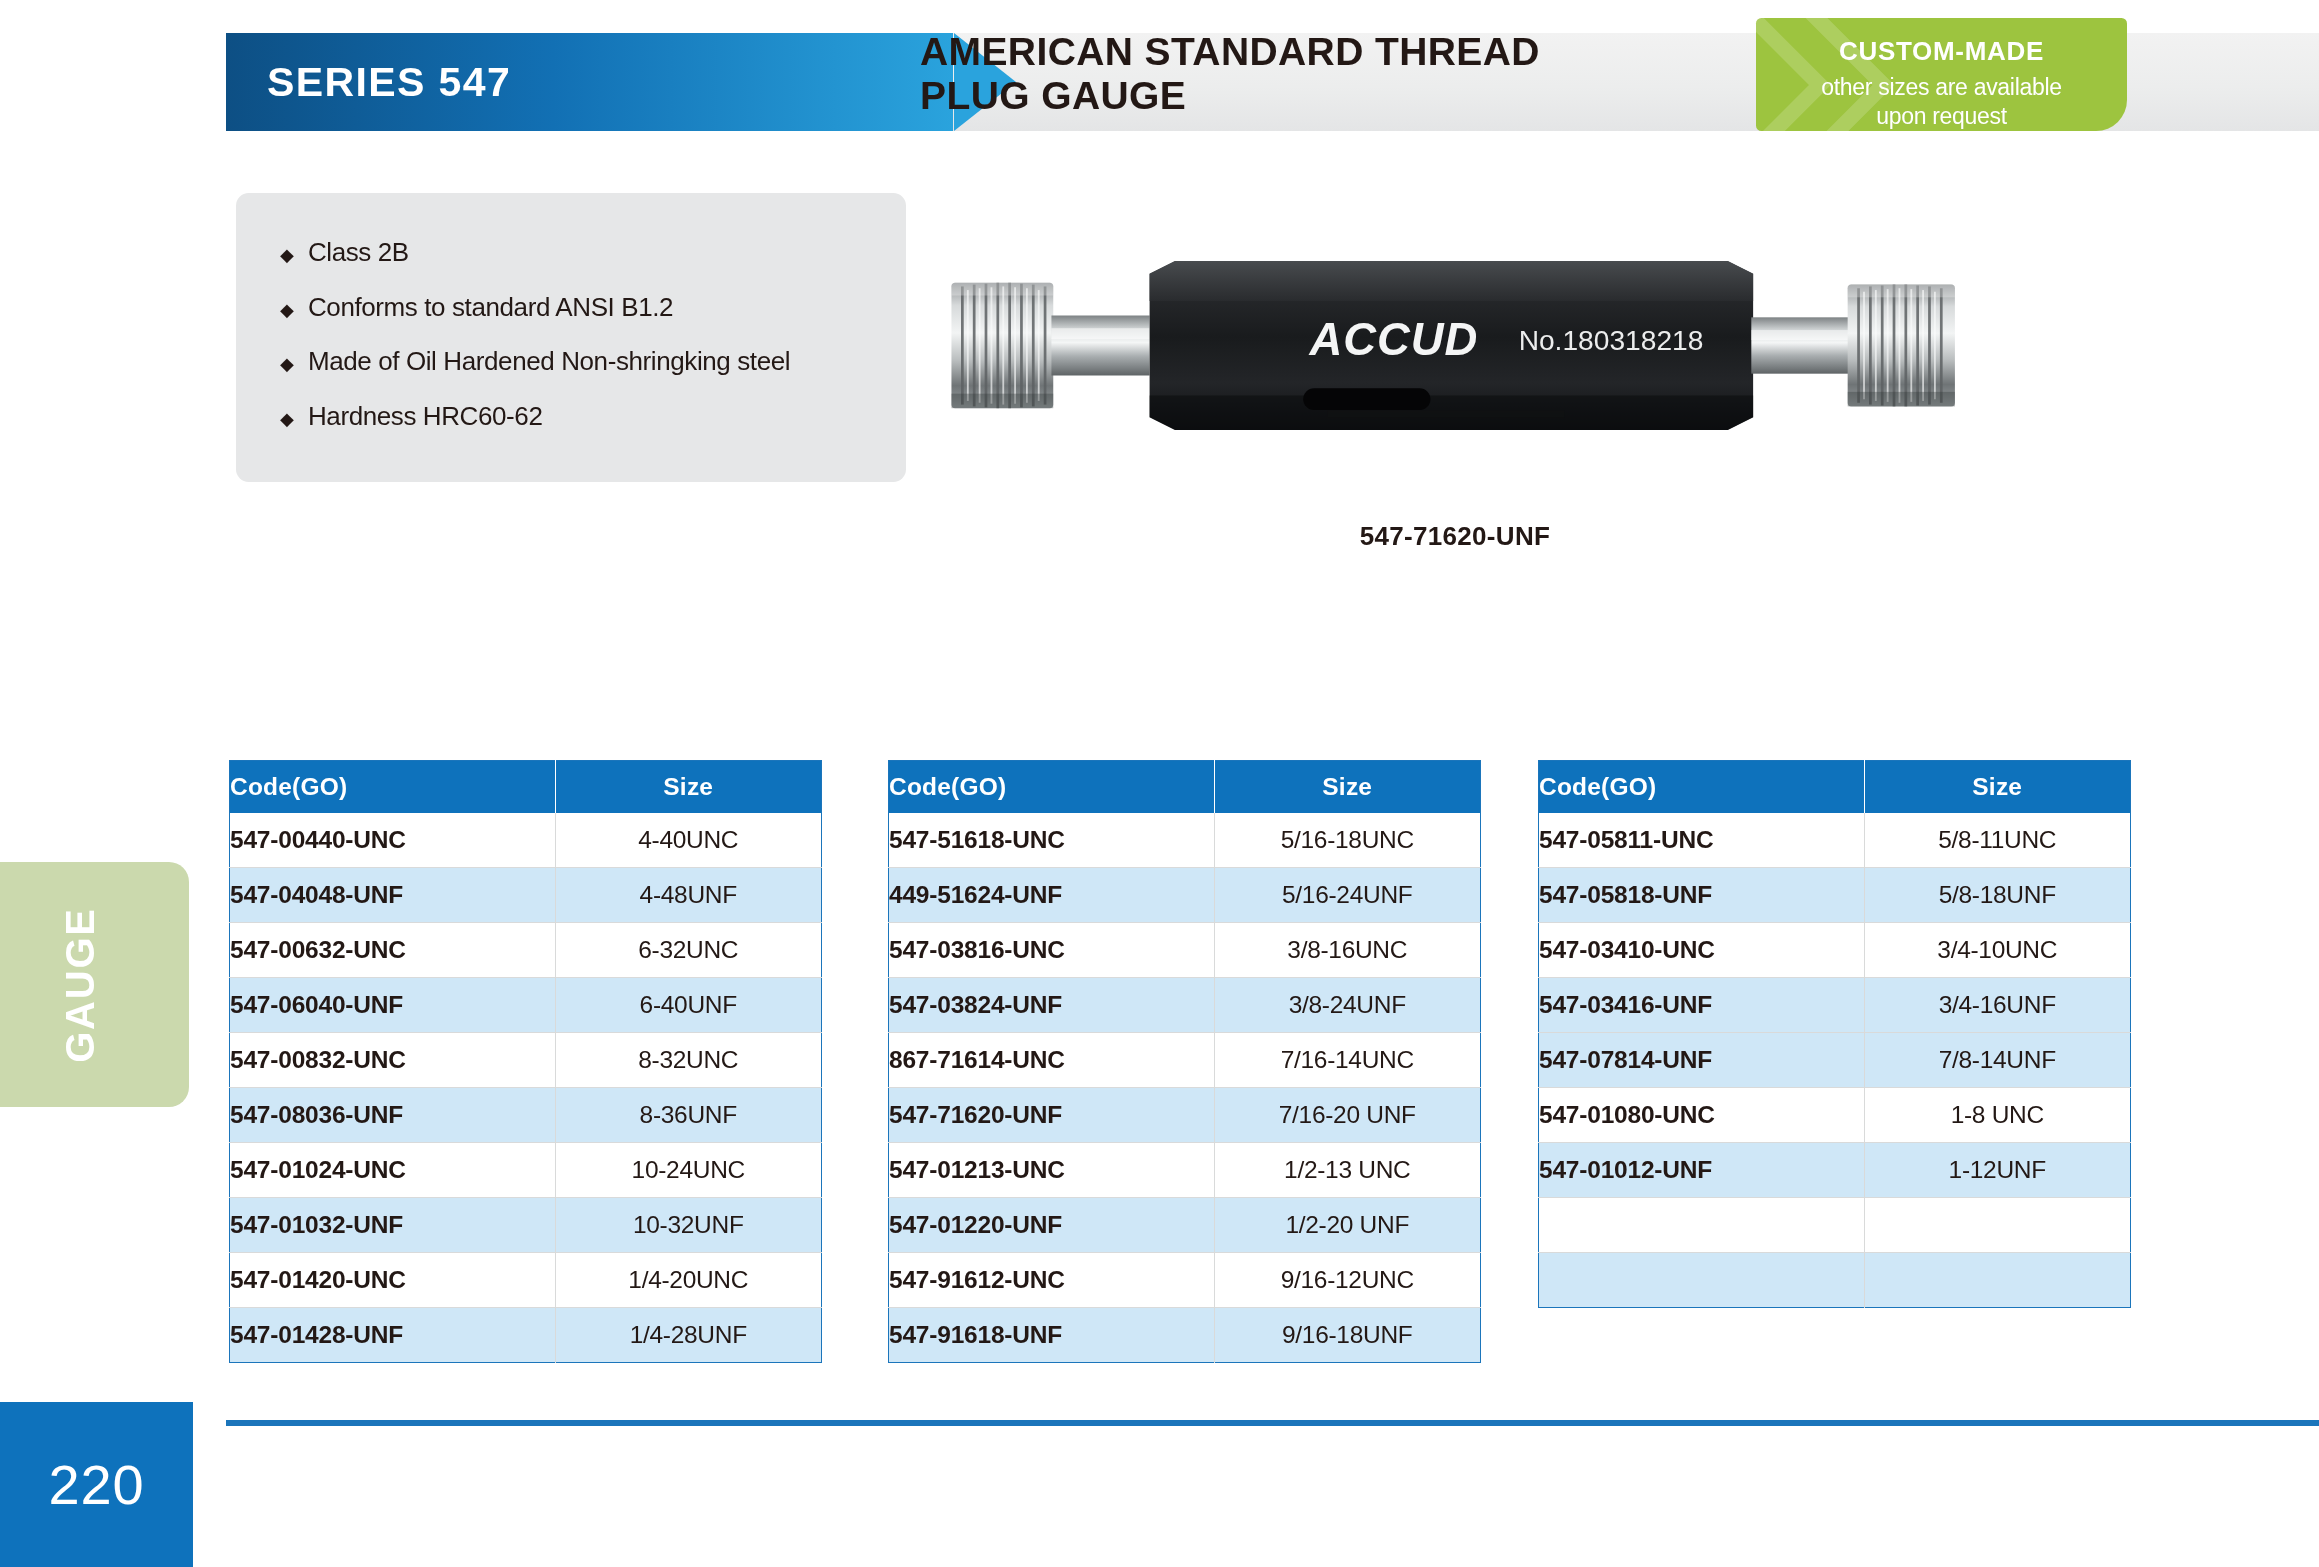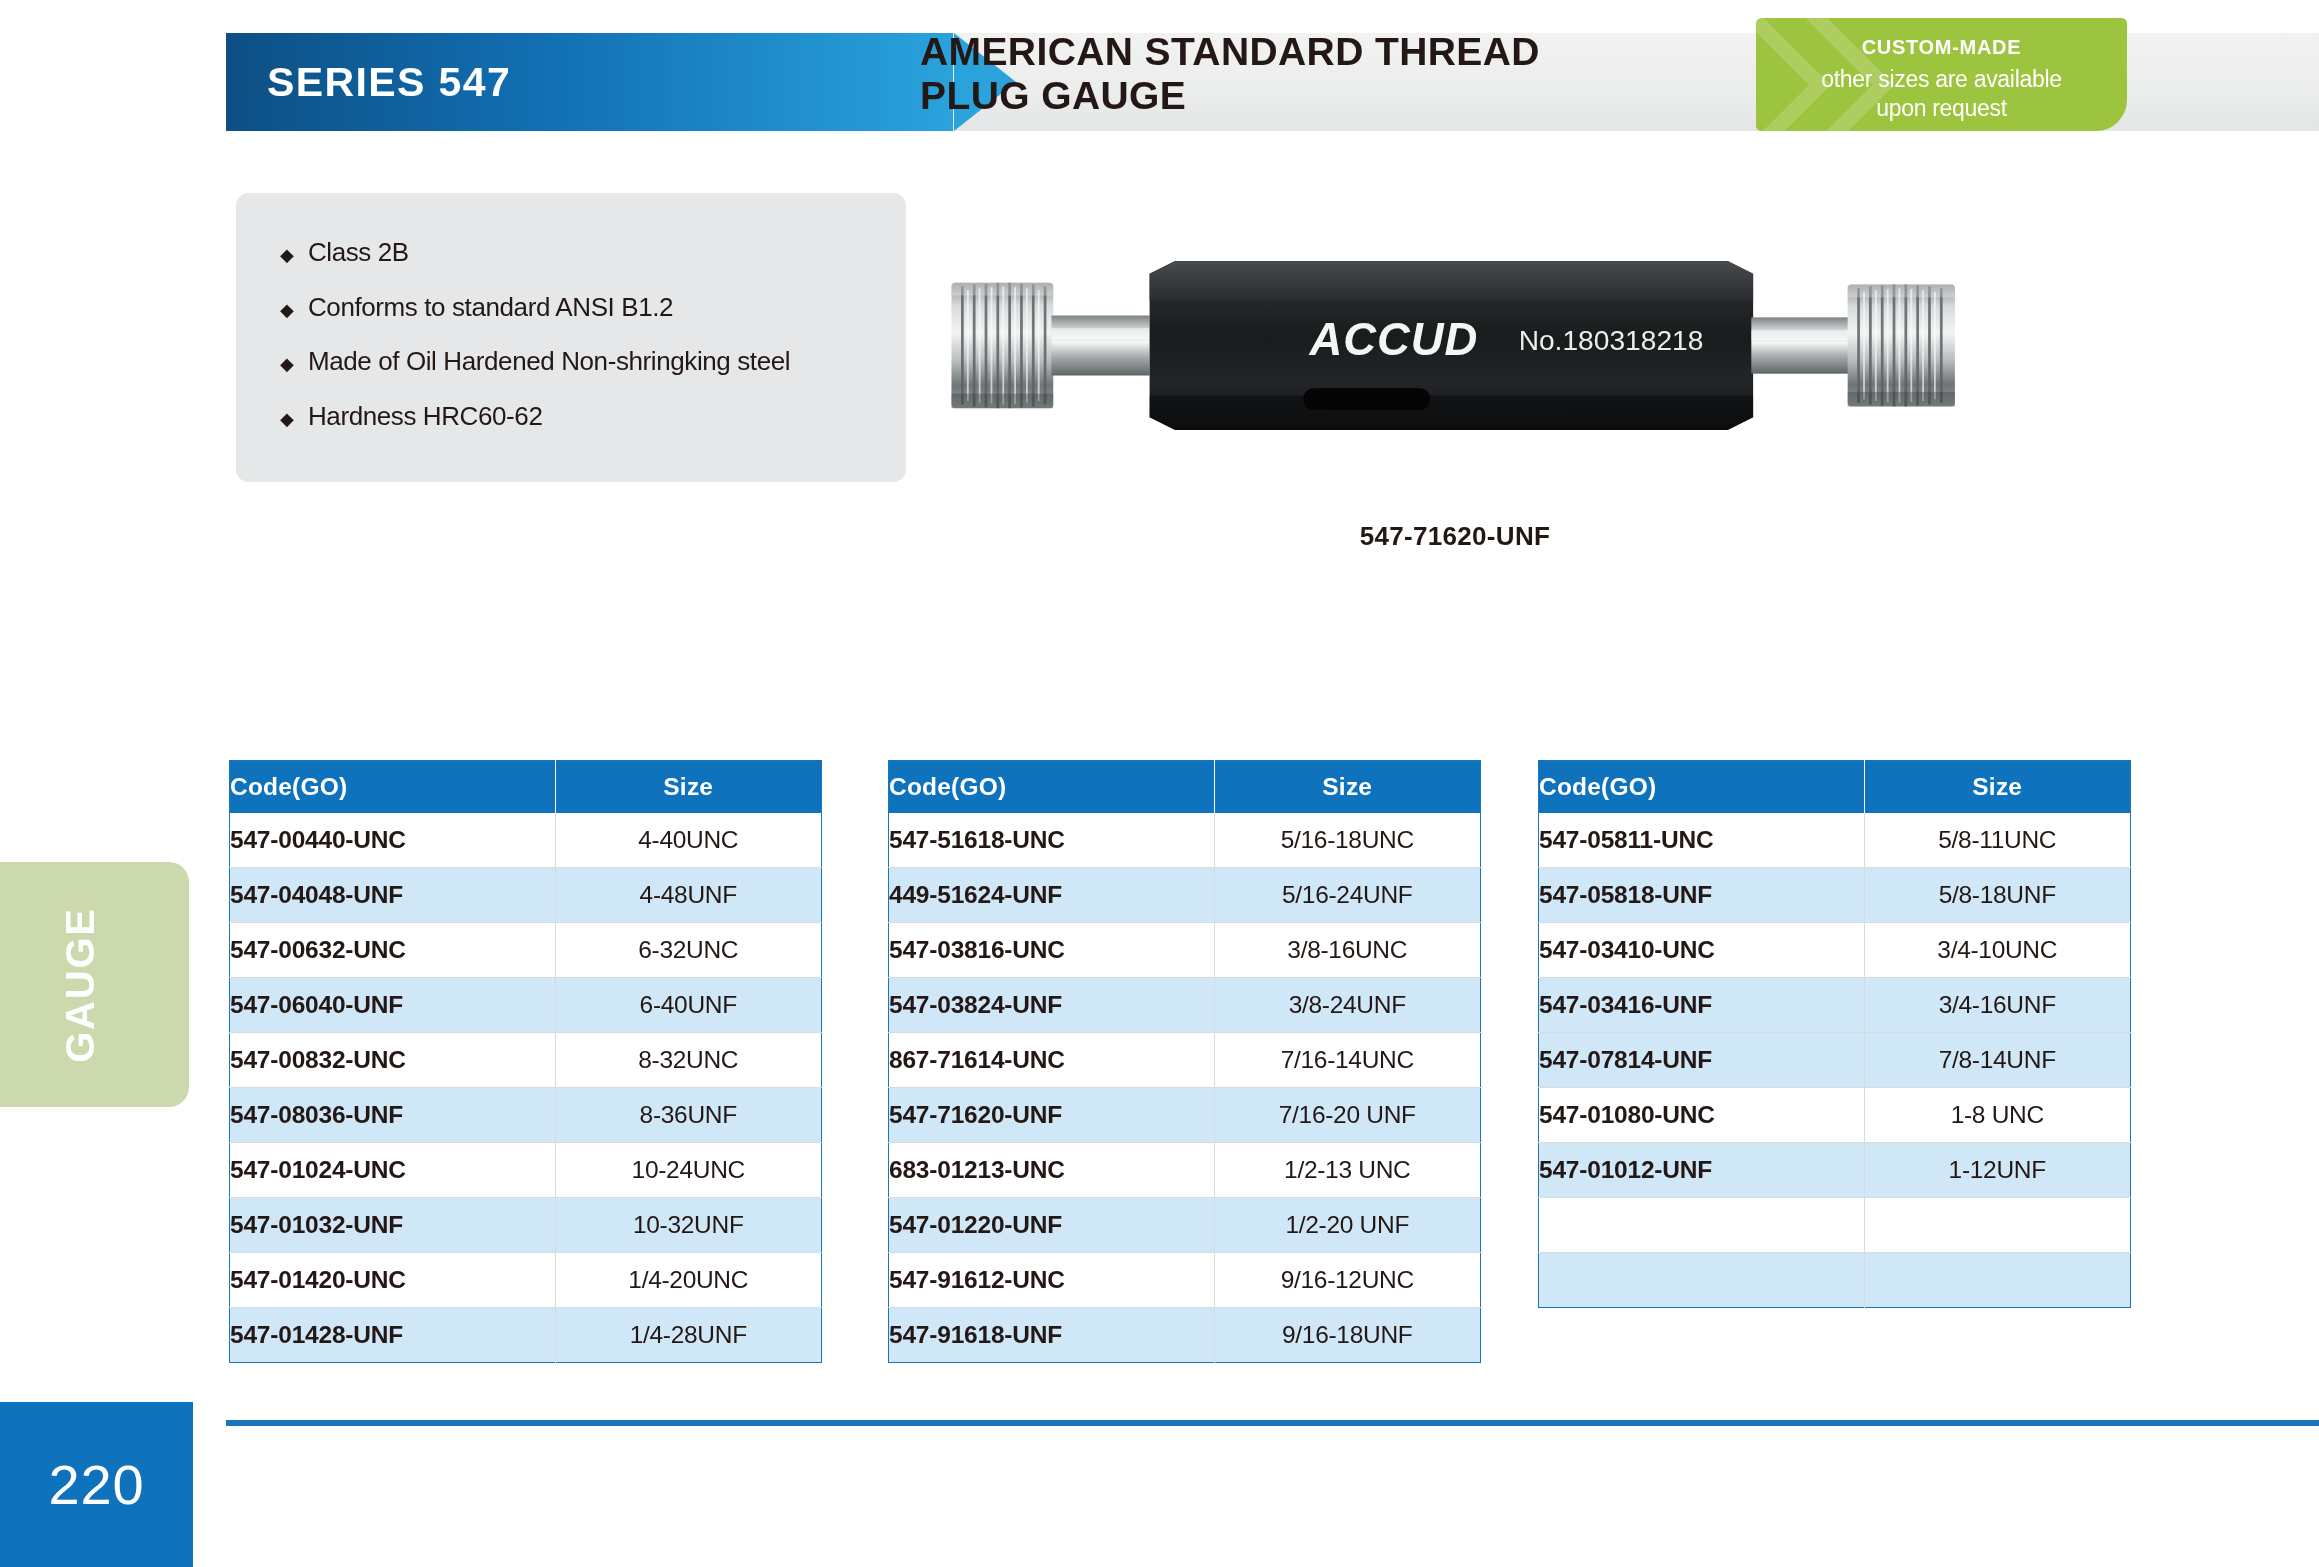--- a/index.html
+++ b/index.html
@@ -81,21 +81,21 @@
     position: absolute;
     left: -27px;
     top: -23.6px;
     width: 209px;
     height: 182px;
     opacity: 0.17;
   }
   #badge-title {
     position: relative;
     margin-top: 18px;
-    font-size: 20px;
+    font-size: 26px;
     font-weight: bold;
     letter-spacing: 0.7px;
   }
   #badge-sub {
     position: relative;
     margin-top: 6.4px;
     font-size: 23px;
     line-height: 1.25;
     letter-spacing: -0.3px;
   }
@@ -478,21 +478,21 @@
       </tr>
       <tr class="row-odd">
         <td class="td-code">867-71614-UNC</td>
         <td class="td-size">7/16-14UNC</td>
       </tr>
       <tr class="row-even">
         <td class="td-code">547-71620-UNF</td>
         <td class="td-size">7/16-20 UNF</td>
       </tr>
       <tr class="row-odd">
-        <td class="td-code">683-01213-UNC</td>
+        <td class="td-code">547-01213-UNC</td>
         <td class="td-size">1/2-13 UNC</td>
       </tr>
       <tr class="row-even">
         <td class="td-code">547-01220-UNF</td>
         <td class="td-size">1/2-20 UNF</td>
       </tr>
       <tr class="row-odd">
         <td class="td-code">547-91612-UNC</td>
         <td class="td-size">9/16-12UNC</td>
       </tr>

